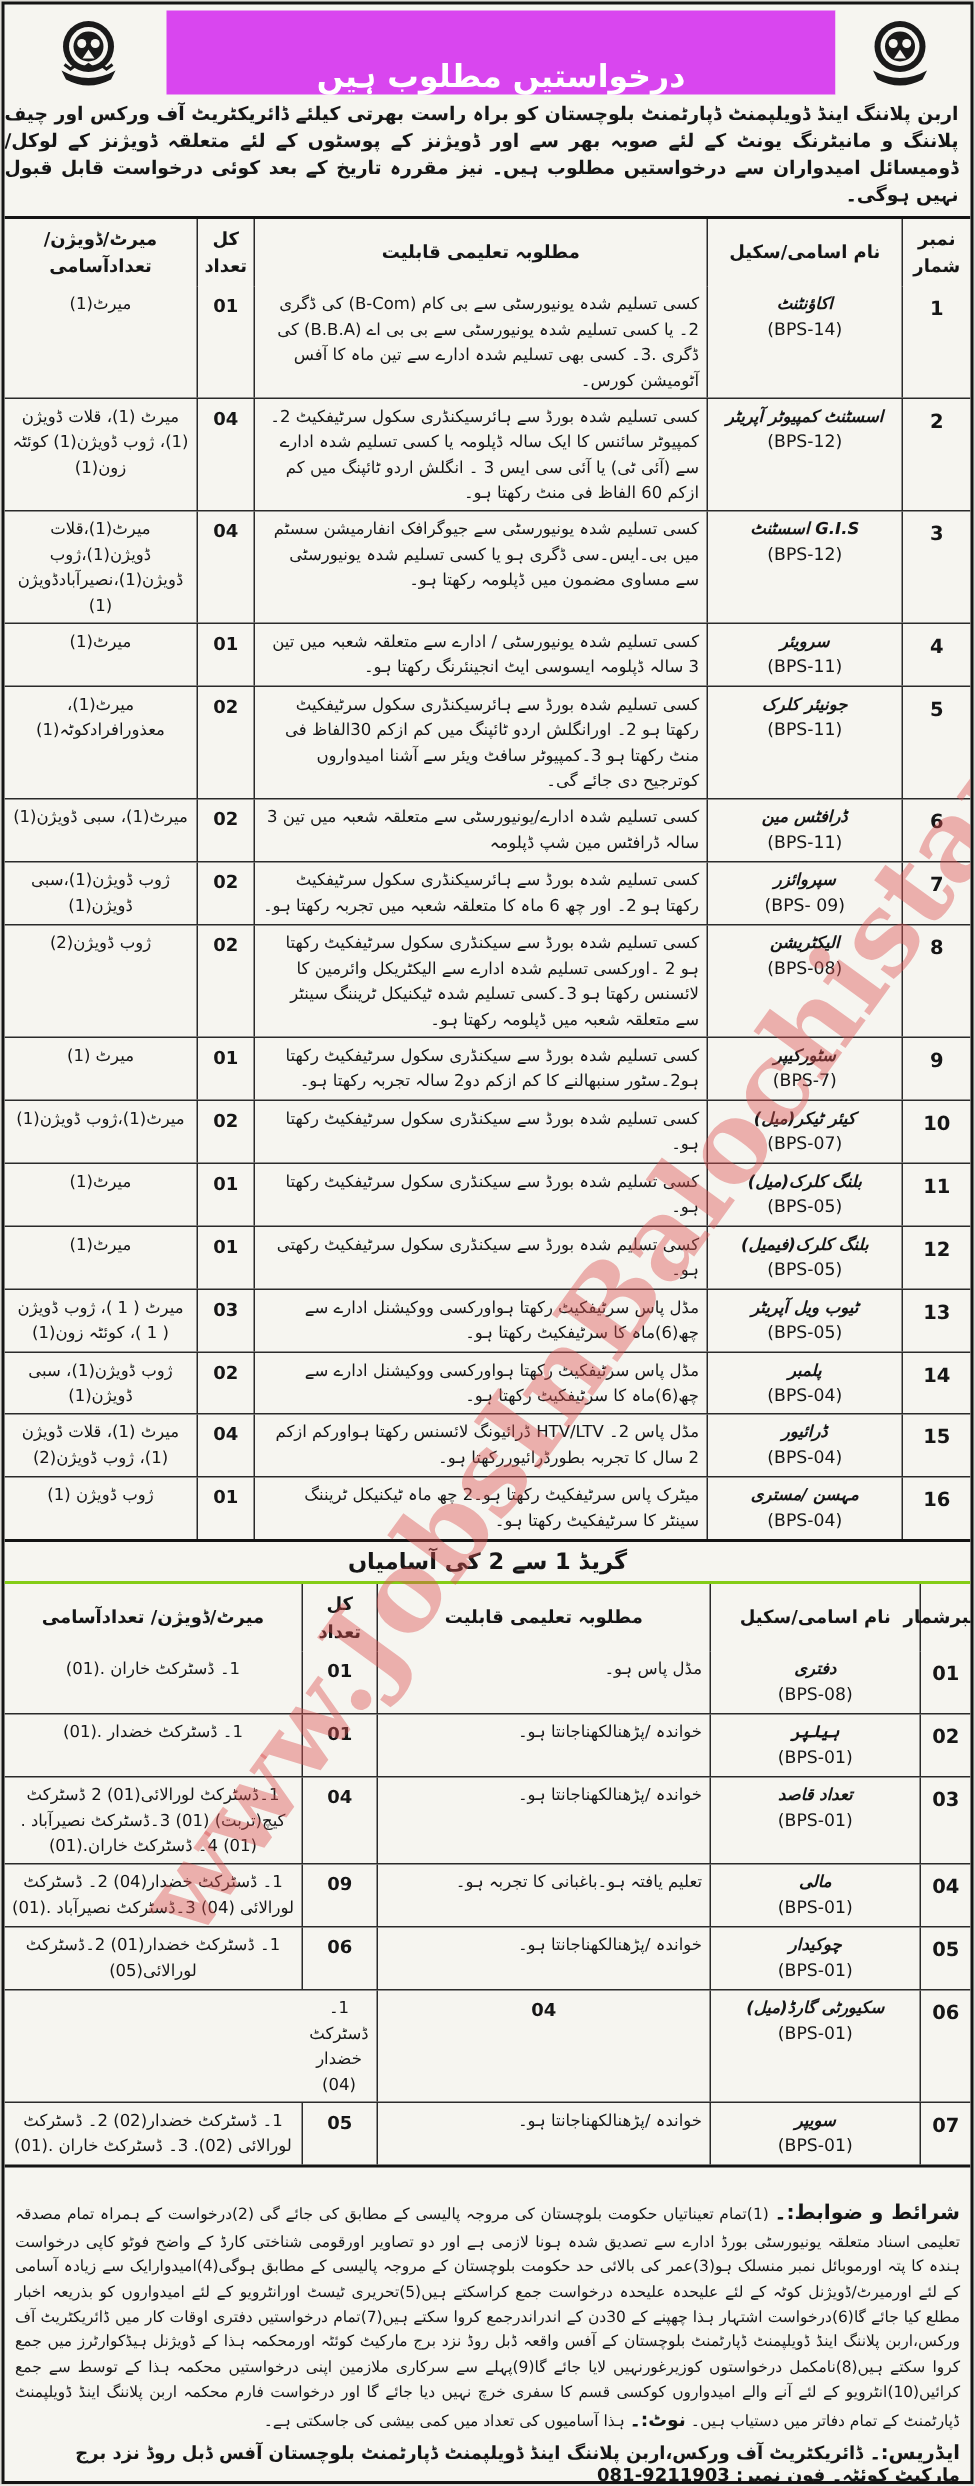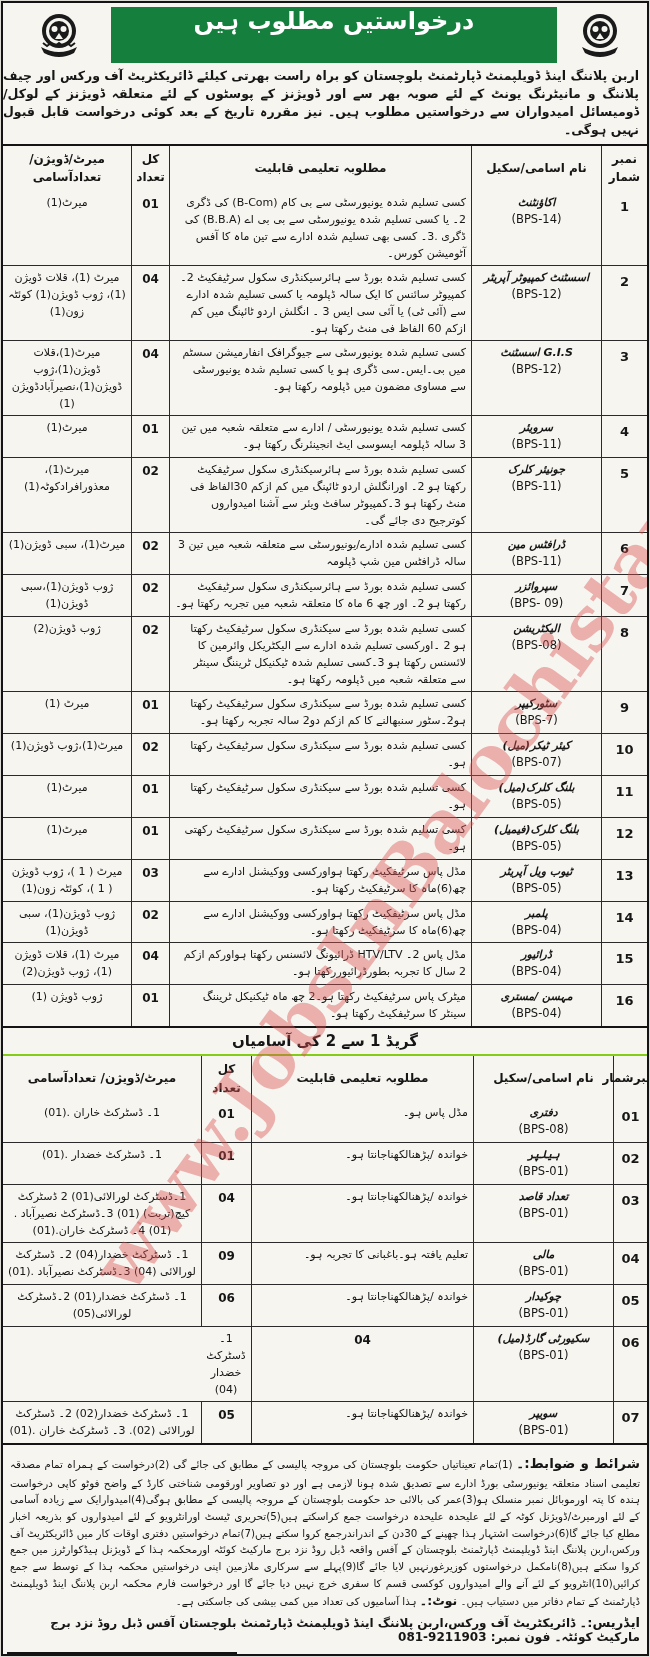--- a/index.html
+++ b/index.html
@@ -12,22 +12,22 @@
   .ad{
     position:absolute;left:1px;top:1px;width:644px;height:1651px;
     background:#f6f5f0;border:2px solid #141414;
     overflow:hidden;
   }
   
   .masthead{display:flex;align-items:stretch;height:56px;margin:4px 4px 2px 4px;direction:ltr;}
   .logo-box{width:104px;display:flex;align-items:center;justify-content:center;background:#f6f5f0;}
   .logo-box.right{width:86px;}
   .title-bar{
-    flex:1;background:#15803d;color:#fff;display:flex;align-items:flex-start;justify-content:center;
-    font-size:24px;font-weight:bold;letter-spacing:1px;
+    flex:1;background:#d946ef;color:#fff;display:flex;align-items:flex-end;justify-content:center;
+    font-size:21px;font-weight:bold;letter-spacing:1px;
   }
   .crest{width:52px;height:52px;}
   
   .intro{
     direction:rtl;text-align:justify;font-size:12.5px;line-height:1.45;
     padding:2px 8px 4px 0;border-bottom:2px solid #141414;font-weight:bold;
   }
   
   .tbl{direction:rtl;border-bottom:2px solid #141414;}
   .trow{display:grid;border-top:1.5px solid #2a2a2a;}
@@ -45,21 +45,21 @@
   .c-sno{font-size:13px;font-weight:bold;justify-content:flex-start;padding-top:6px;}
   .postname{font-weight:bold;font-style:italic;}
   .scale{direction:ltr;font-size:11.5px;}
   .num{direction:ltr;font-weight:bold;font-size:12px;padding-top:4px;}
   
   .band{
     direction:rtl;text-align:center;font-size:15px;font-weight:bold;
     padding:4px 0;border-bottom:2px solid #84cc16;
   }
   
-  .terms{direction:rtl;text-align:justify;font-size:10.3px;line-height:1.62;padding:8px 7px 2px 7px;}
+  .terms{direction:rtl;text-align:justify;font-size:10.3px;line-height:1.62;padding:20px 7px 2px 7px;}
   .terms .lbl{font-weight:bold;font-size:13.5px;}
   .terms .lbl2{font-weight:bold;font-size:12.5px;}
   .address{direction:rtl;font-size:12px;padding:1px 7px 4px 7px;font-weight:bold;}
   .address .lbl{font-size:13px;}
   .phone{direction:ltr;unicode-bidi:embed;}
   
   .bottom{position:relative;height:74px;margin-top:2px;}
   .sig-box{
     position:absolute;left:4px;top:2px;width:218px;background:#141414;color:#fff;
     font-size:13px;font-weight:bold;text-align:center;direction:rtl;padding:5px 6px;line-height:1.35;

